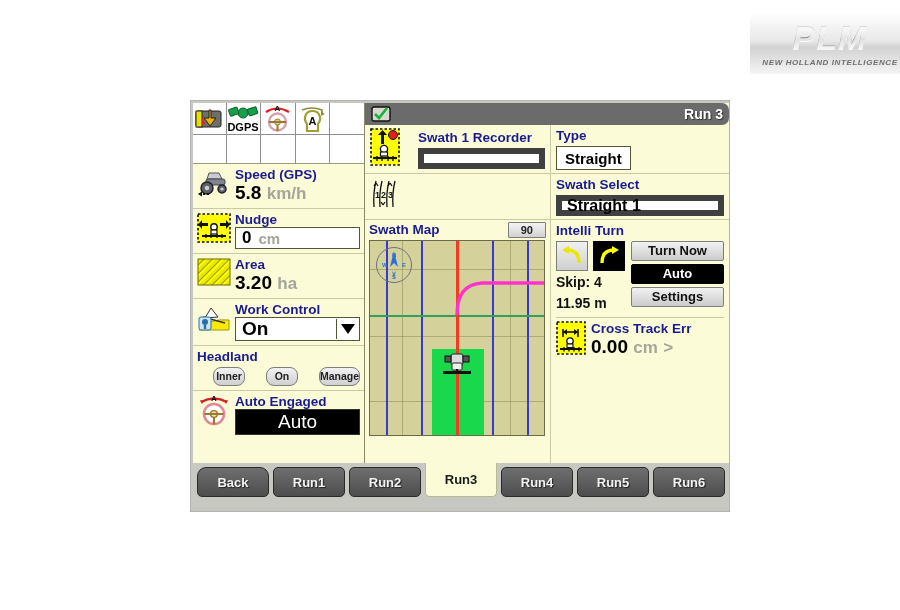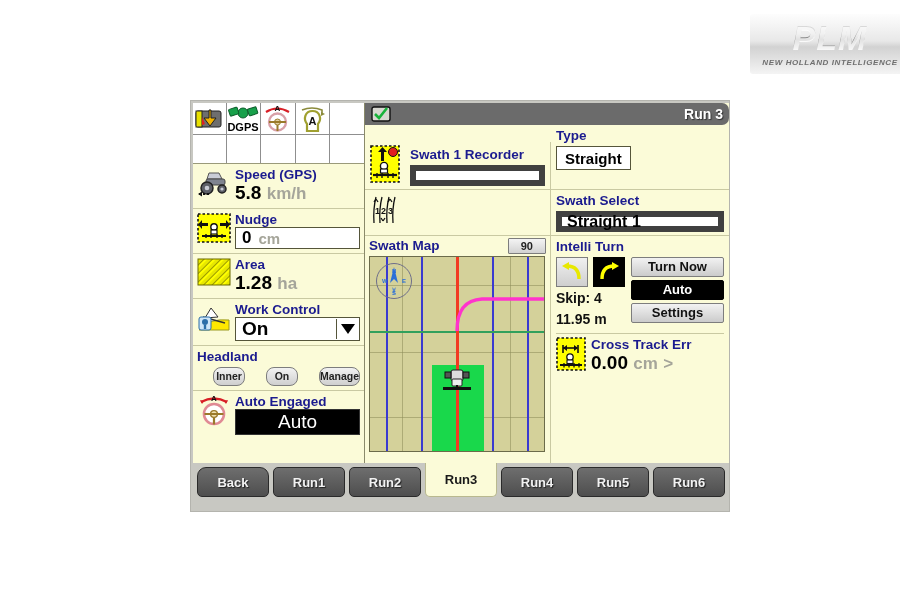--- a/index.html
+++ b/index.html
@@ -231,21 +231,21 @@
                 <rect x="3" width="3" height="6" fill="#e8e800"></rect>
                 <path d="M0 0 v6" stroke="#6a6a00" stroke-width="1.4"></path>
               </pattern>
             </defs>
             <rect x="1" y="2" width="32" height="26" fill="url(#hatch)" stroke="#6a6a00"></rect>
           </svg>
         </div>
         <div class="l-body">
           <div class="l-title">Area</div>
           <div class="l-val">
-            <span>1.28</span>
+            <span>3.20</span>
             <span class="l-unit">ha</span>
           </div>
         </div>
       </div>
 
       <div class="lrow lrow-flex">
         <div class="l-ico">
           <svg width="34" height="32" viewBox="0 0 34 32">
             <path d="M2 28 q10 -12 30 -10 l0 10 z" fill="#ffe800" stroke="#9a9a20"></path>
             <path d="M8 16 l6 -10 l7 9 z" fill="#fff" stroke="#333"></path>
@@ -302,21 +302,21 @@
         <span>
           <svg width="20" height="16" viewBox="0 0 20 16">
             <rect x="1" y="1" width="18" height="14" rx="2" fill="#d8d8d0" stroke="#111" stroke-width="1.4"></rect>
             <path d="M4 8 l4 4 l8 -10" stroke="#18b33a" stroke-width="2.6" fill="none"></path>
           </svg>
         </span>
         <span class="tb-title">Run 3</span>
       </div>
 
       <div class="rrow">
-        <div class="rcell left" style="display:flex;gap:10px;margin-top:17px;">
+        <div class="rcell left" style="display:flex;gap:18px;">
           <span style="flex:0 0 30px;">
             <svg width="30" height="38" viewBox="0 0 30 38">
               <rect x="1" y="1" width="28" height="36" fill="#ffff00" stroke="#111" stroke-width="1.6" stroke-dasharray="2.5,2"></rect>
               <path d="M11 16 l0 -9 l-3 0 l4.5 -5 l4.5 5 l-3 0 l0 9 z" fill="#111"></path>
               <circle cx="23" cy="7" r="4.5" fill="#e02020" stroke="#111"></circle>
               <circle cx="14" cy="21" r="3.6" fill="#fff" stroke="#111" stroke-width="1.4"></circle>
               <rect x="10.5" y="24" width="7" height="4" fill="#fff" stroke="#111" stroke-width="1.2"></rect>
               <path d="M3 30 h24" stroke="#111" stroke-width="2.2"></path>
               <path d="M7 28 v5 M12 28 v5 M18 28 v5 M23 28 v5" stroke="#111" stroke-width="1.4"></path>
             </svg>

